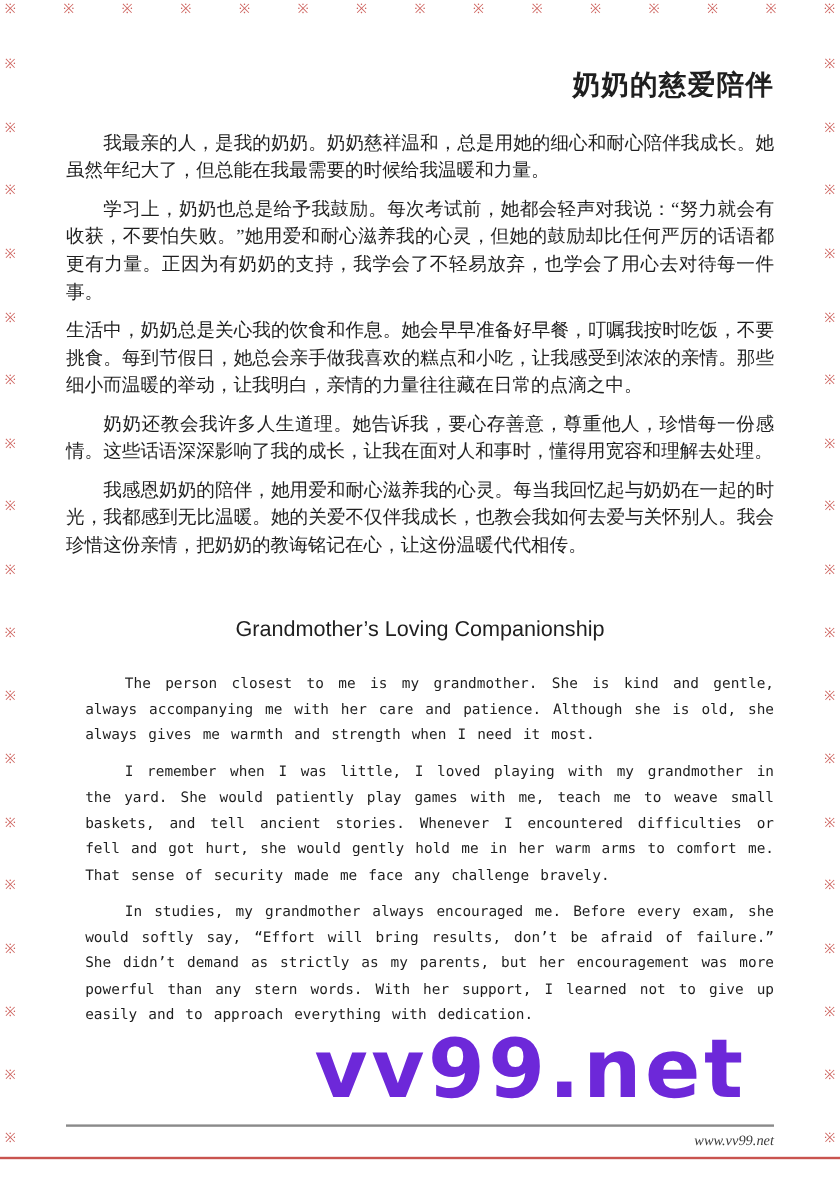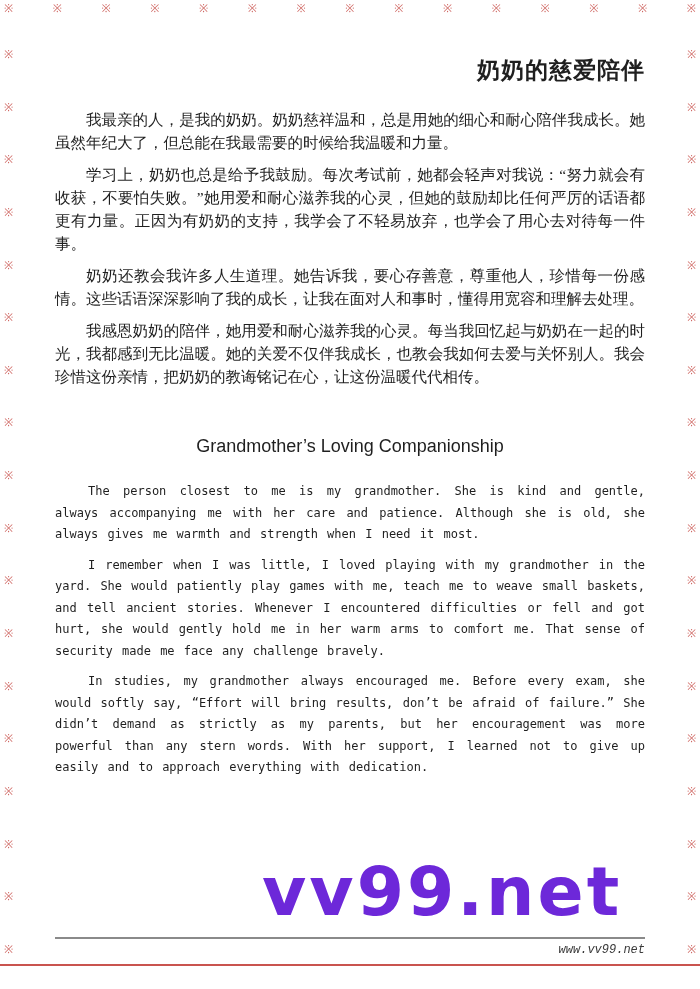--- a/index.html
+++ b/index.html
@@ -49,21 +49,21 @@
   #cn-paragraphs p.para.no-indent { text-indent: 0; }
 
   .en-title {
     margin: 48px 0 24px 0;
     text-align: center;
     font-size: 18px;
     font-weight: normal;
     font-family: Liberation Sans, sans-serif;
   }
   #en-paragraphs p.para {
-    margin: 0 0 9px 0;
+    margin: 0 0 9px 16px;
     font-size: 12px;
     line-height: 21.5px;
     font-family: "DejaVu Sans Mono", "Liberation Mono", monospace;
     text-align: justify;
     text-indent: 33px;
     word-spacing: 2px;
   }
 
   
   .watermark {
@@ -80,21 +80,21 @@
   }
 
   
   .footer-rule {
     position: absolute; left: 55px; right: 55px; top: 937px;
     height: 2px; background: #8a8a8a; z-index: 2;
   }
   .footer-url {
     position: absolute; right: 55px; top: 943px; z-index: 2;
     font-size: 12px; font-style: italic; color: #3a3a3a;
-    font-family: Liberation Mono, monospace;
+    font-family: Liberation Serif, serif;
   }
   #bottom-line {
     position: absolute; left: 0; right: 0; top: 964px;
     height: 2px; z-index: 2;
   }
 </style>
 </head>
 <body>
 
 <div class="page">
@@ -157,20 +157,21 @@
       <span class="mark">※</span>
     </div>
 
   <div class="watermark">vv99.net</div>
 
   <div class="content">
     <h1 class="cn-title">奶奶的慈爱陪伴</h1>
     <div id="cn-paragraphs">
         <p class="para">我最亲的人，是我的奶奶。奶奶慈祥温和，总是用她的细心和耐心陪伴我成长。她虽然年纪大了，但总能在我最需要的时候给我温暖和力量。</p>
         <p class="para">学习上，奶奶也总是给予我鼓励。每次考试前，她都会轻声对我说：“努力就会有收获，不要怕失败。”她用爱和耐心滋养我的心灵，但她的鼓励却比任何严厉的话语都更有力量。正因为有奶奶的支持，我学会了不轻易放弃，也学会了用心去对待每一件事。</p>
+        <p class="para no-indent">生活中，奶奶总是关心我的饮食和作息。她会早早准备好早餐，叮嘱我按时吃饭，不要挑食。每到节假日，她总会亲手做我喜欢的糕点和小吃，让我感受到浓浓的亲情。那些细小而温暖的举动，让我明白，亲情的力量往往藏在日常的点滴之中。</p>
         <p class="para">奶奶还教会我许多人生道理。她告诉我，要心存善意，尊重他人，珍惜每一份感情。这些话语深深影响了我的成长，让我在面对人和事时，懂得用宽容和理解去处理。</p>
         <p class="para">我感恩奶奶的陪伴，她用爱和耐心滋养我的心灵。每当我回忆起与奶奶在一起的时光，我都感到无比温暖。她的关爱不仅伴我成长，也教会我如何去爱与关怀别人。我会珍惜这份亲情，把奶奶的教诲铭记在心，让这份温暖代代相传。</p>
       </div>
 
     <h2 class="en-title">Grandmother’s Loving Companionship</h2>
     <div id="en-paragraphs">
         <p class="para">The person closest to me is my grandmother. She is kind and gentle, always accompanying me with her care and patience. Although she is old, she always gives me warmth and strength when I need it most.</p>
         <p class="para">I remember when I was little, I loved playing with my grandmother in the yard. She would patiently play games with me, teach me to weave small baskets, and tell ancient stories. Whenever I encountered difficulties or fell and got hurt, she would gently hold me in her warm arms to comfort me. That sense of security made me face any challenge bravely.</p>
         <p class="para">In studies, my grandmother always encouraged me. Before every exam, she would softly say, “Effort will bring results, don’t be afraid of failure.” She didn’t demand as strictly as my parents, but her encouragement was more powerful than any stern words. With her support, I learned not to give up easily and to approach everything with dedication.</p>
       </div>

